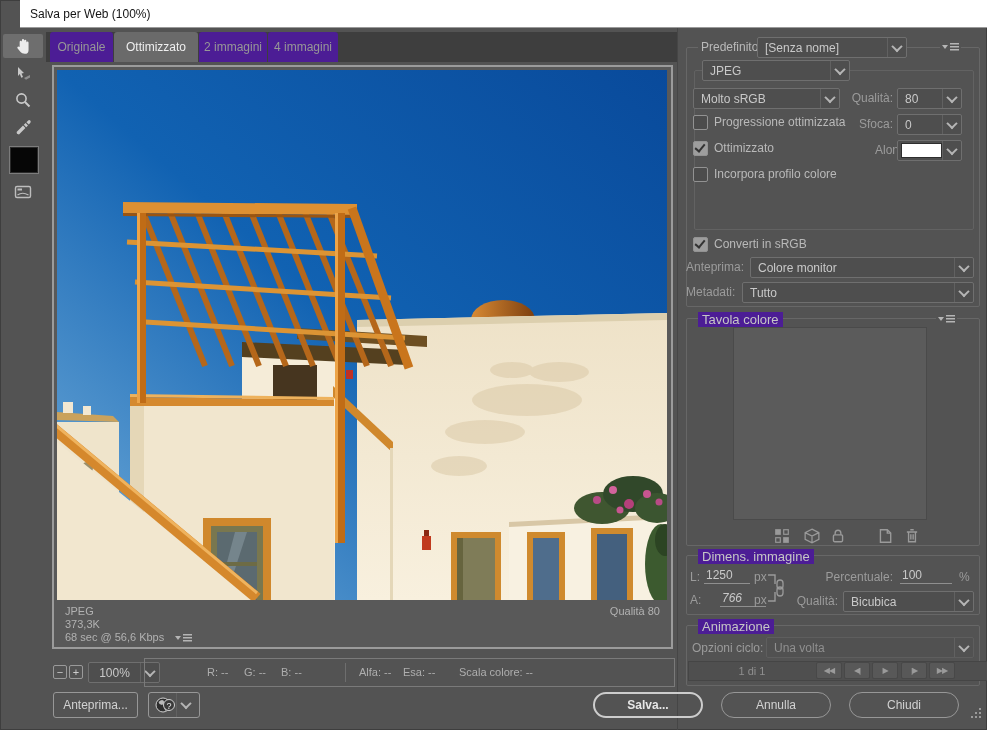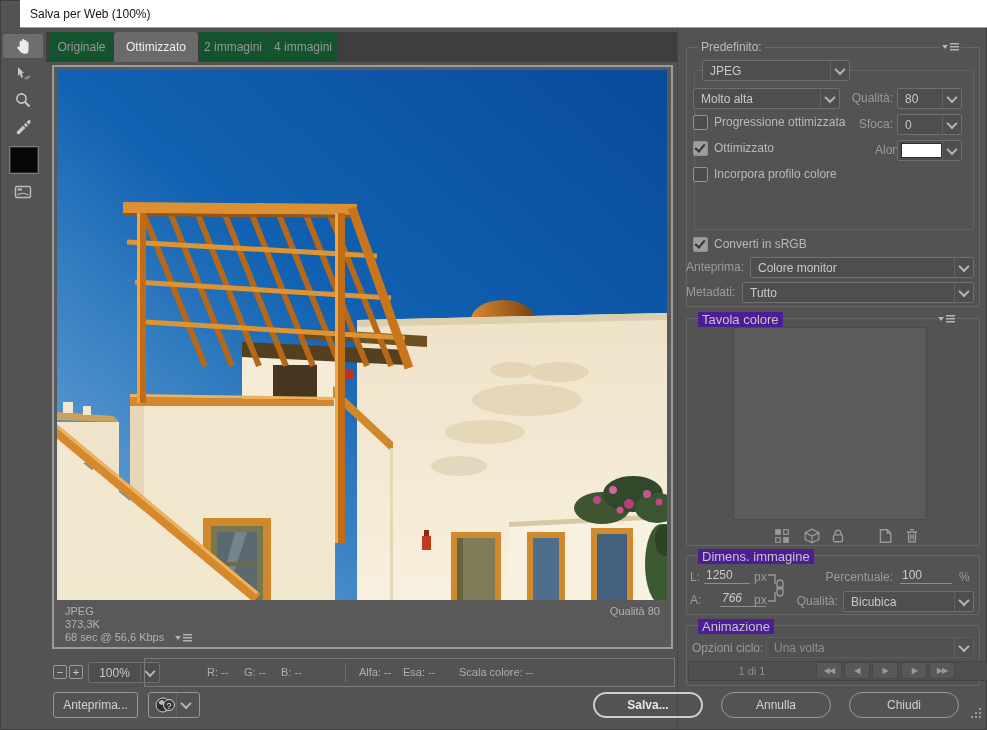--- a/index.html
+++ b/index.html
@@ -12,21 +12,21 @@
   .body{position:absolute;top:28px;left:0;right:0;bottom:0;}
   .vdiv{position:absolute;left:677px;top:0;bottom:0;width:1px;background:#464646;}
   
   .toolcol{position:absolute;left:0;top:0;width:46px;bottom:0;}
   .tool{position:absolute;left:3px;width:40px;height:24px;display:flex;align-items:center;justify-content:center;}
   .tool.selbox{background:#6e6e6e;border-radius:2px;}
   .swatchblk{position:absolute;left:9px;top:118px;width:28px;height:26px;background:#060606;
        border:1px solid #7c7c7c;box-shadow:inset 0 0 0 1px #2a2a2a;}
   
   .tabstrip{position:absolute;left:46px;top:4px;width:631px;height:30px;background:#3e3e3e;}
-  .tab{position:absolute;top:0;height:30px;background:#14532d;color:#979797;font-size:12px;
+  .tab{position:absolute;top:0;height:30px;background:#4c1d95;color:#979797;font-size:12px;
        display:flex;align-items:center;justify-content:center;border-radius:3px 3px 0 0;cursor:default;}
   .tab.sel{background:#6a6a6a;color:#efefef;}
   
   .canvas-frame{position:absolute;left:52px;top:37px;width:617px;height:580px;border:2px solid #9b9b9b;
        background:#595959;box-sizing:content-box;}
   .photo{position:absolute;left:3px;top:3px;width:610px;height:530px;background:#0c55a6;}
   .imgstatus{position:absolute;left:3px;top:536px;right:3px;height:41px;font-size:11px;color:#b2b2b2;}
   .imgstatus .s1{position:absolute;left:8px;top:2px;}
   .imgstatus .s2{position:absolute;left:8px;top:15px;}
   .imgstatus .s3{position:absolute;left:8px;top:28px;}
@@ -326,37 +326,43 @@
           <rect x="2" y="10" width="2" height="2"></rect>
           <rect x="6" y="10" width="2" height="2"></rect>
           <rect x="10" y="10" width="2" height="2"></rect>
         </g>
     </svg>
 
     <div class="rightpanel rp">
 
       <div class="grp" style="left:8px;top:19px;width:294px;height:260px;"></div>
       <span class="lbl" style="left:20px;top:12px;background:#535353;padding:0 3px;">Predefinito:</span>
+      <div class="dd" style="left:79px;top:9px;width:150px;">
+        <span class="val">[Senza nome]</span>
+        <span class="chevbox">
+            <span class="chev"></span>
+          </span>
+      </div>
       <svg class="menu-ic" style="position:absolute;left:262px;top:14px;z-index:3;background:#535353;padding:0 2px;" width="17" height="10" viewBox="0 0 17 10">
         <polygon points="0,3 6,3 3,7" fill="#b5b5b5"></polygon>
           <rect x="8" y="1" width="9" height="1.5" fill="#b5b5b5"></rect>
           <rect x="8" y="4" width="9" height="1.5" fill="#b5b5b5"></rect>
           <rect x="8" y="7" width="9" height="1.5" fill="#b5b5b5"></rect>
       </svg>
 
       <div class="grp" style="left:16px;top:42px;width:280px;height:160px;border-color:#626262;"></div>
       <div class="dd" style="left:24px;top:32px;width:148px;z-index:3;">
         <span class="val">JPEG</span>
         <span class="chevbox">
             <span class="chev"></span>
           </span>
       </div>
 
       <div class="dd" style="left:15px;top:60px;width:147px;">
-        <span class="val">Molto alta</span>
+        <span class="val">Molto sRGB</span>
         <span class="chevbox">
             <span class="chev"></span>
           </span>
       </div>
       <span class="lbl dim r" style="left:160px;top:63px;width:55px;">Qualità:</span>
       <div class="dd" style="left:219px;top:60px;width:65px;">
         <span class="val">80</span>
         <span class="chevbox">
             <span class="chev"></span>
           </span>

